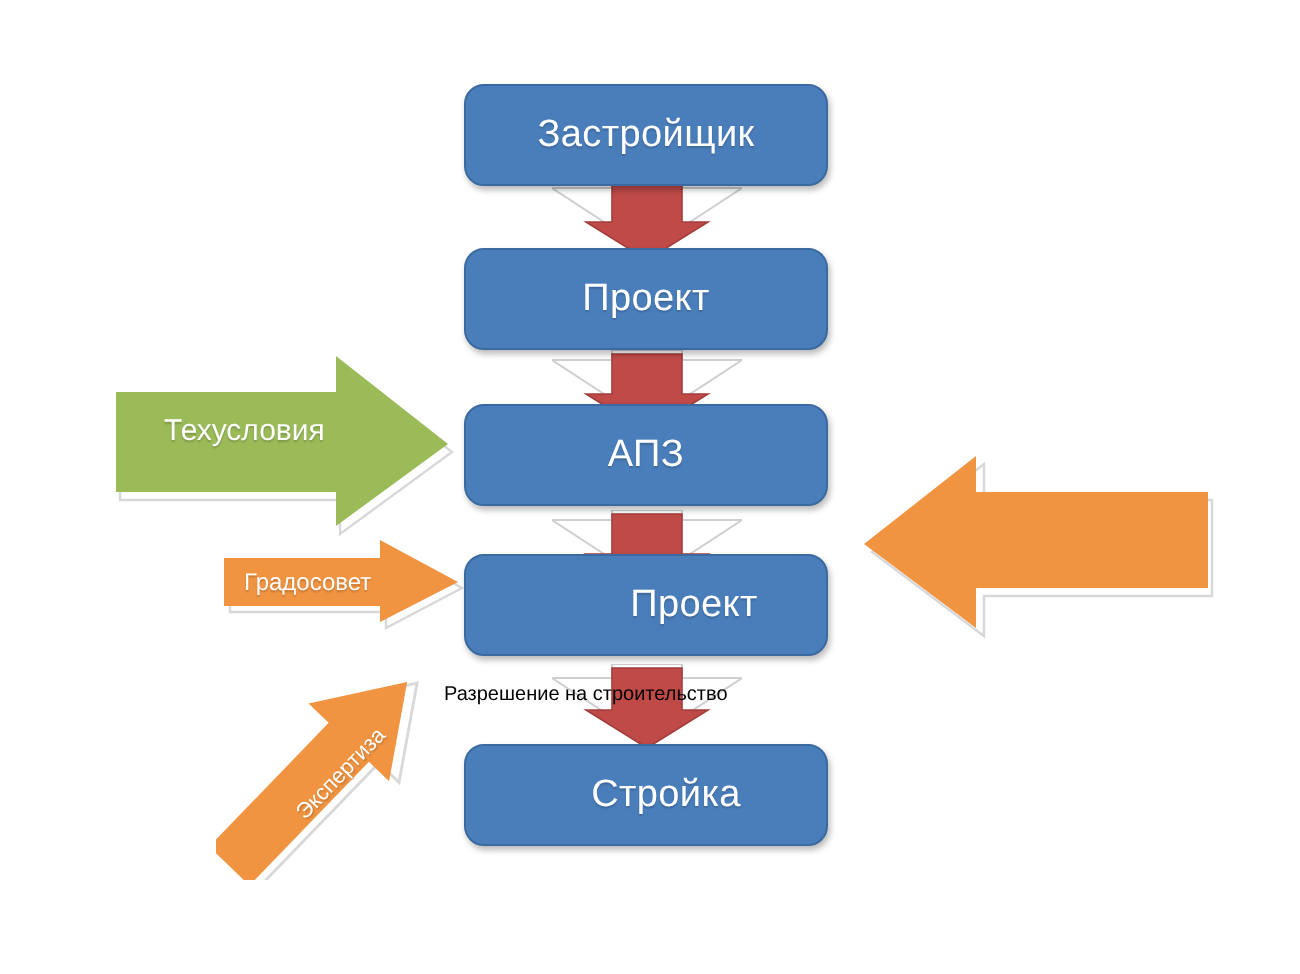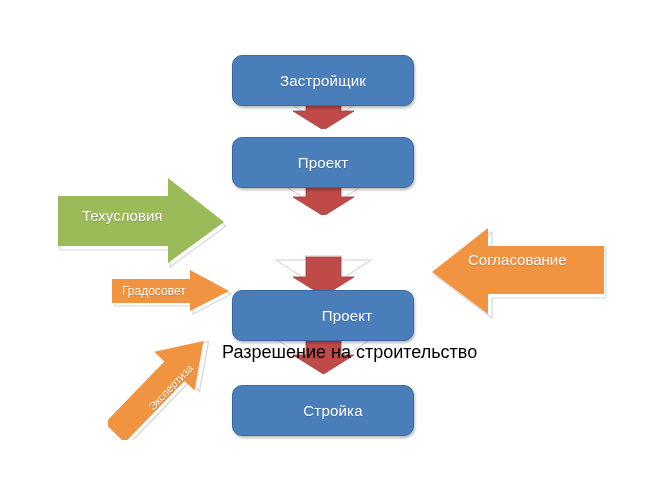--- a/index.html
+++ b/index.html
@@ -22,25 +22,24 @@
   .node {
     position: absolute;
     box-sizing: border-box;
     background: #4a7ebb;
     border: 1px solid #3a6a9f;
     border-radius: 10px;
     color: #ffffff;
     display: flex;
     align-items: center;
     justify-content: center;
-    font-size: 15px;
+    font-size: 19px;
     letter-spacing: .2px;
     box-shadow: 1px 2px 3px rgba(0,0,0,0.28);
     text-shadow: 0 1px 1px rgba(0,0,0,0.18);
-    margin-top: 13px;
   }
 
   
   .conn {
     position: absolute;
   }
 
   
   .side-arrow {
     position: absolute;
@@ -58,21 +57,21 @@
   }
   .arrow-label.diag {
     font-size: 11px;
     transform-origin: 0 0;
   }
 
   
   .caption {
     position: absolute;
     color: #000000;
-    font-size: 18px;
+    font-size: 10px;
     white-space: nowrap;
     font-family: "Liberation Sans", sans-serif;
   }
 </style>
 </head>
 <body>
 
 <div id="canvas">
 
   <svg class="conn" style="left:276px; top:89px; width:95px; height:40px;" viewBox="0 0 95 40">
@@ -96,40 +95,42 @@
   </svg>
 
   <div class="node" style="left:232px; top:42px; width:182px; height:51px;">
     <span>Застройщик</span>
   </div>
 
   <div class="node" style="left:232px; top:124px; width:182px; height:51px;">
     <span>Проект</span>
   </div>
 
+  <div class="node" style="left:232px; top:202px; width:182px; height:51px;">
+    <span>АПЗ</span>
+  </div>
 
   <div class="node" style="left:232px; top:277px; width:182px; height:51px;padding-left:48px;">
     <span>Проект</span>
   </div>
 
   <div class="node" style="left:232px; top:372px; width:182px; height:51px;padding-left:20px;">
     <span>Стройка</span>
   </div>
 
   <svg class="side-arrow" style="left:54px; top:178px; width:176px; height:92px;" viewBox="0 0 176 92">
     <path d="M6,22 L116,22 L116,4 L172,48 L116,89 L116,72 L6,72 Z" fill="#ffffff" stroke="#d8d8d8" stroke-width="1.2"></path>
     <path d="M4,18 L114,18 L114,0 L170,44 L114,85 L114,68 L4,68 Z" fill="#9bbb59"></path>
   </svg>
   <div class="arrow-label" style="left:82px; top:207px;">Техусловия</div>
 
   <svg class="side-arrow" style="left:430px; top:224px; width:178px; height:98px;" viewBox="0 0 178 98">
     <path d="M6,52 L62,8 L62,26 L176,26 L176,74 L62,74 L62,94 Z" fill="#ffffff" stroke="#d8d8d8" stroke-width="1.2"></path>
     <path d="M2,48 L58,4 L58,22 L174,22 L174,70 L58,70 L58,90 Z" fill="#f19441"></path>
   </svg>
-  <div class="arrow-label" style="left:468px; top:251px;">Согласование</div>
 
   <svg class="side-arrow" style="left:110px; top:268px; width:124px; height:50px;" viewBox="0 0 124 50">
     <path d="M5,14 L83,14 L83,5 L121,26 L83,46 L83,38 L5,38 Z" fill="#ffffff" stroke="#d8d8d8" stroke-width="1.2"></path>
     <path d="M2,11 L80,11 L80,2 L119,23 L80,43 L80,35 L2,35 Z" fill="#f19441"></path>
   </svg>
   <div class="arrow-label small" style="left:122px; top:284px;text-align:right;">Градосовет</div>
 
   <svg class="side-arrow" style="left:108px; top:318px; width:126px; height:122px;" viewBox="0 0 126 122">
 
     <g transform="rotate(-46 63 61)">

